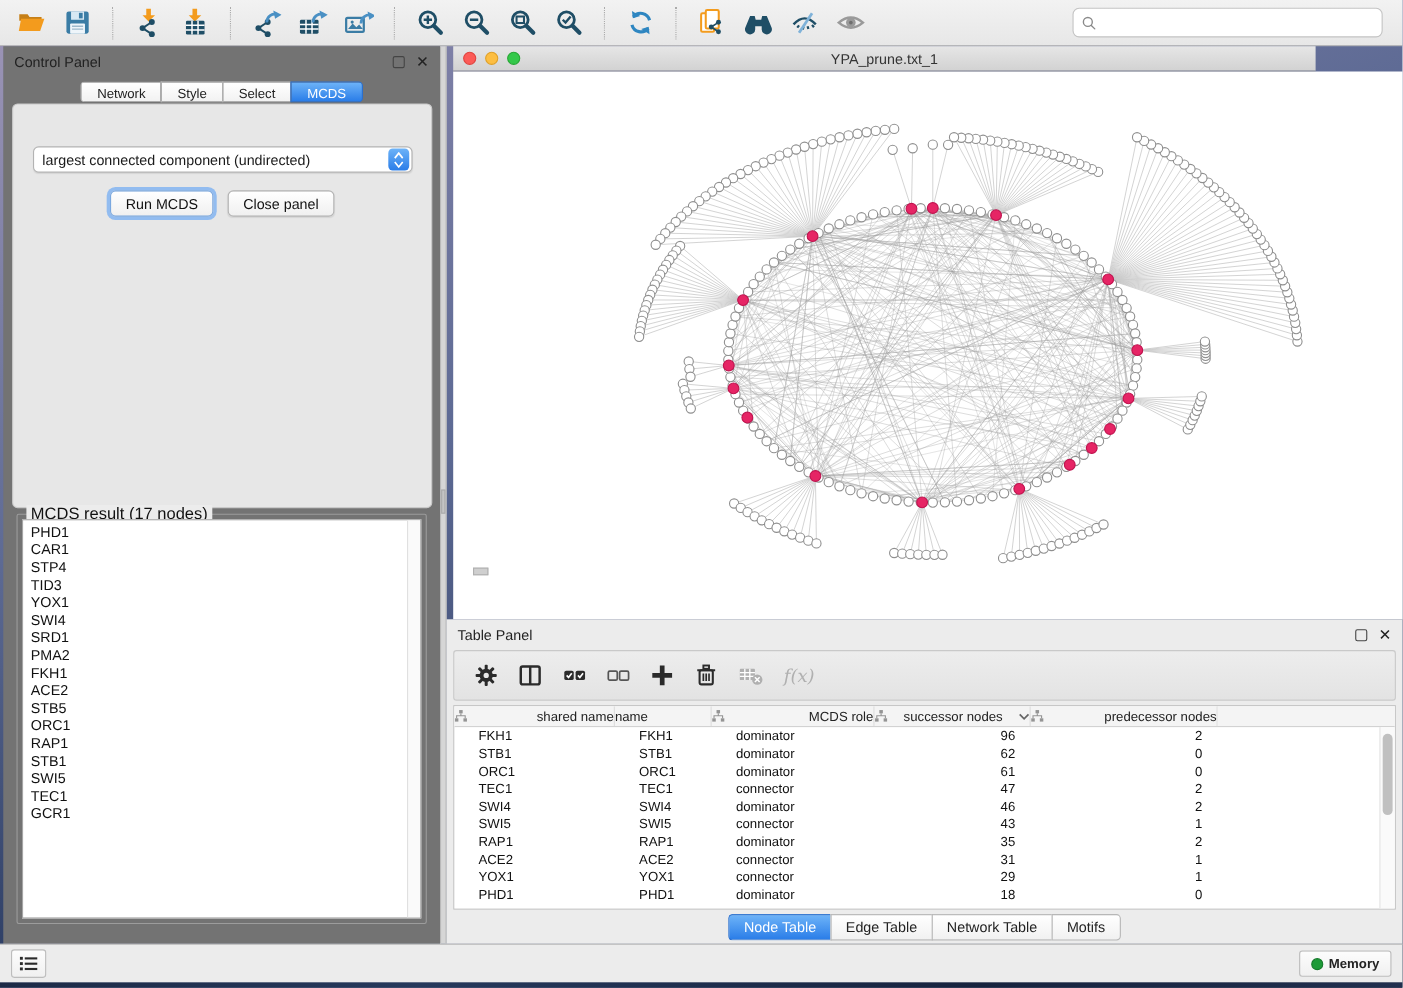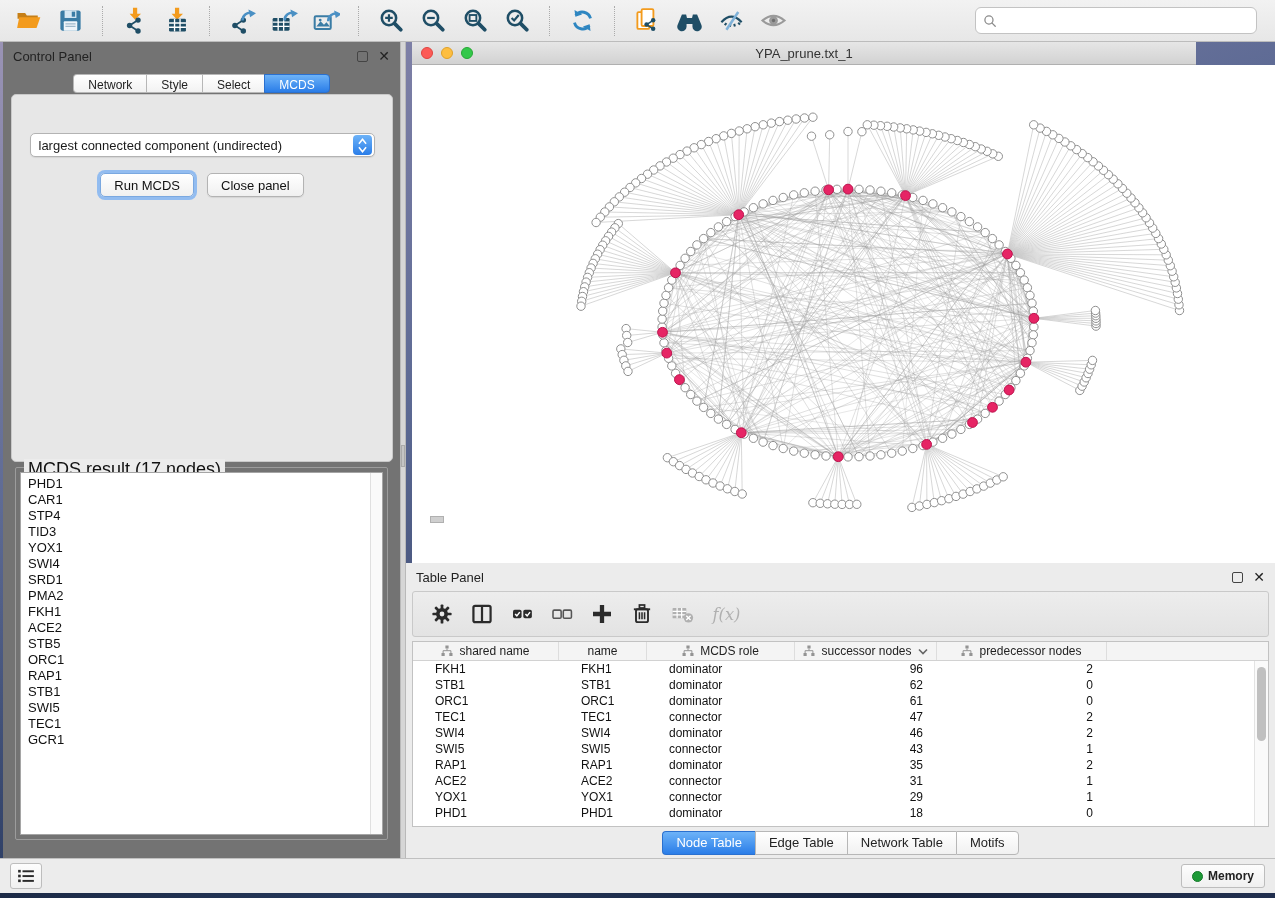--- a/index.html
+++ b/index.html
@@ -50,21 +50,21 @@
   .mac-select .val { flex:1; padding:0 8px; font-size:13px; white-space:nowrap; overflow:hidden; }
   .mac-select .stepper { width:19px; height:20px; margin-right:2px; border-radius:4px;
     background:linear-gradient(#6db3f8,#2a7de8); display:flex; flex-direction:column; align-items:center; justify-content:center; gap:1px; }
   .stepper svg { width:9px; height:7px; }
   .btn-row { display:flex; justify-content:center; gap:13px; margin-top:13px; }
   .mac-btn { height:24px; padding:0 13px; background:linear-gradient(#ffffff,#f0f0f0); border:1px solid #b3b3b3;
     border-radius:5px; font-size:13px; color:#111; display:flex; align-items:center; box-shadow:0 1px 1px rgba(0,0,0,.08); }
   .mac-btn.focus { box-shadow:0 0 0 3px rgba(100,165,245,.65); border-color:#7aa8e0; }
 
   .result-group { position:absolute; left:12px; top:425px; width:373px; height:373px; border:1px solid #9c9c9c; border-radius:2px; }
-  .result-legend { position:absolute; left:8px; top:-9px; background:#ececec; padding:0 4px; font-size:18px; color:#111; }
+  .result-legend { position:absolute; left:8px; top:-9px; background:#ececec; padding:0 4px; font-size:15px; color:#111; }
   .result-list { position:absolute; inset:4px; background:#fff; border:1px solid #a5a5a5; overflow:hidden; display:flex; }
   .result-items { flex:1; padding:3px 0 0 7px; }
   .result-items div { font-size:13px; line-height:16px; color:#111; }
   .result-scroll { width:12px; background:#fafafa; border-left:1px solid #e0e0e0; }
 
   
   .vsplit { position:absolute; left:400px; top:42px; width:6px; height:816px; background:#d6d6d6; border-left:1px solid #b9b9b9; border-right:1px solid #b9b9b9; }
   .vsplit .grip { position:absolute; left:0; right:0; top:403px; height:22px; background:#c4c4c4; border:1px solid #aaa; }
 
   .net-window { position:absolute; left:412px; top:42px; width:784px; height:521px; }
@@ -81,21 +81,21 @@
 
   
   .table-panel { position:absolute; left:406px; top:563px; width:869px; height:295px; background:#ececec; }
   .tp-toolbar { position:absolute; left:6px; right:6px; top:28px; height:46px; background:linear-gradient(#ededed,#e3e3e3);
     border:1px solid #c9c9c9; border-radius:3px; display:flex; align-items:center; gap:14px; padding:0 16px; }
   .tp-toolbar .ico { width:26px; height:26px; display:flex; align-items:center; justify-content:center; }
   .tp-toolbar .ico svg { width:24px; height:24px; }
 
   .dtable { position:absolute; left:6px; right:6px; top:78px; height:186px; background:#fff; border:1px solid #c2c2c2; overflow:hidden; }
   .dt-head { display:grid; grid-template-columns:146px 88px 148px 142px 170px 1fr; height:19px; background:#f4f4f4; border-bottom:1px solid #d2d2d2; }
-  .dt-head .hc { display:flex; align-items:center; justify-content:center; gap:6px; font-size:12px; color:#222; border-right:1px solid #ddd; position:relative; }
+  .dt-head .hc { display:flex; align-items:center; justify-content:space-between; gap:6px; font-size:12px; color:#222; border-right:1px solid #ddd; position:relative; }
   .dt-head .hc:last-child,.dt-head .hc.empty { border-right:none; background:#f4f4f4; }
   .dt-head .hicon svg { width:12px; height:12px; display:block; }
   .dt-body { position:absolute; left:0; right:14px; top:19px; bottom:0; }
   .dt-row { display:grid; grid-template-columns:146px 88px 148px 142px 170px 1fr; height:16px; align-items:center; }
   .dt-row span { font-size:12px; color:#111; padding-left:22px; }
   .dt-row .num { text-align:right; padding-right:14px; padding-left:0; }
   .dt-scroll { position:absolute; right:0; top:19px; bottom:0; width:14px; background:#fafafa; border-left:1px solid #e3e3e3; }
   .dt-thumb { position:absolute; left:2px; top:6px; width:9px; height:74px; background:#c0c0c0; border-radius:5px; }
 
   .tp-tabs { position:absolute; left:0; right:0; top:268px; display:flex; justify-content:center; }

